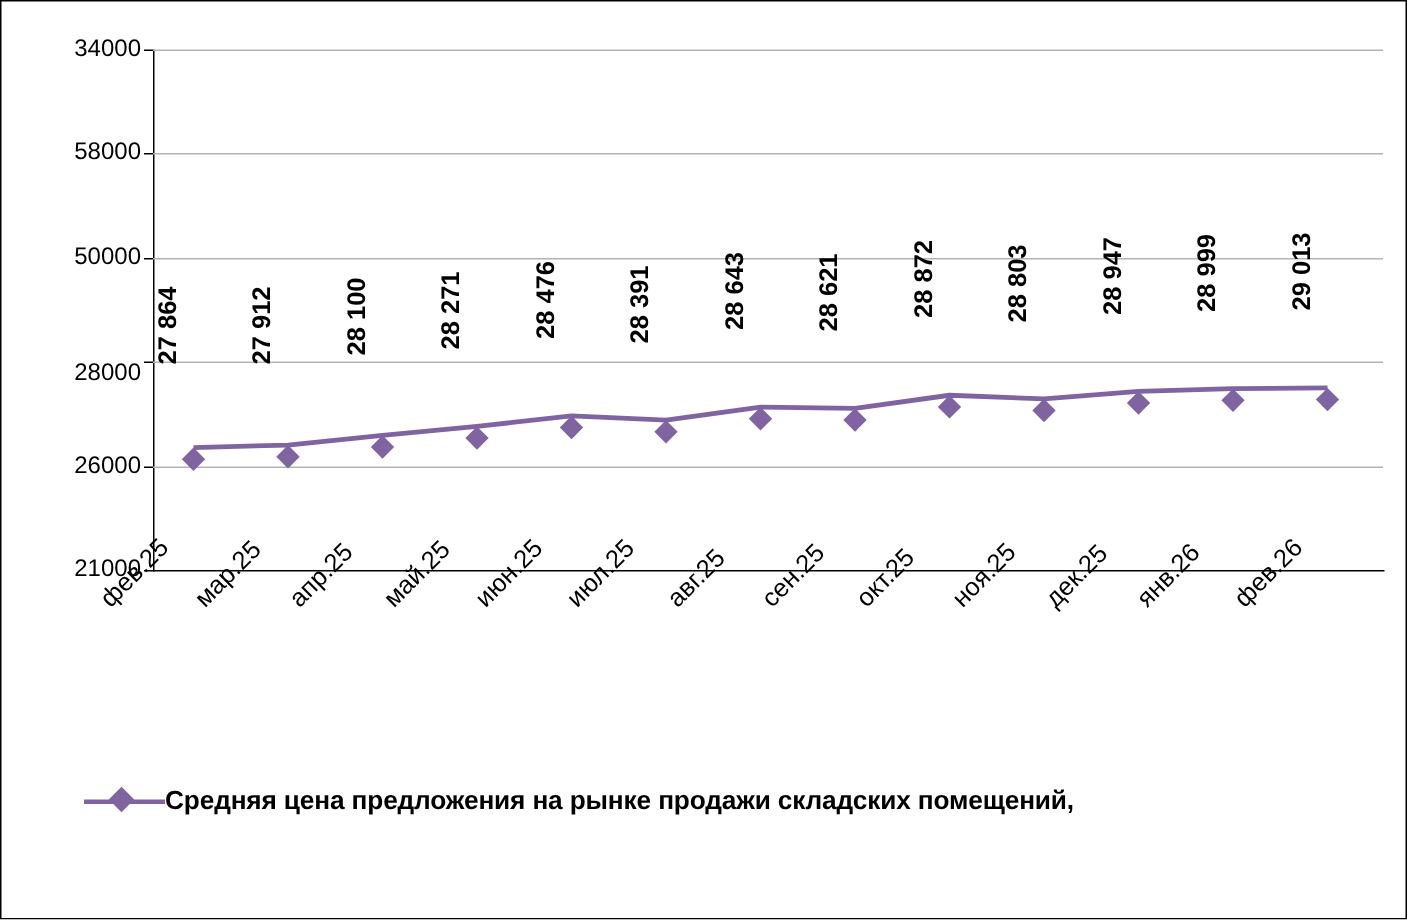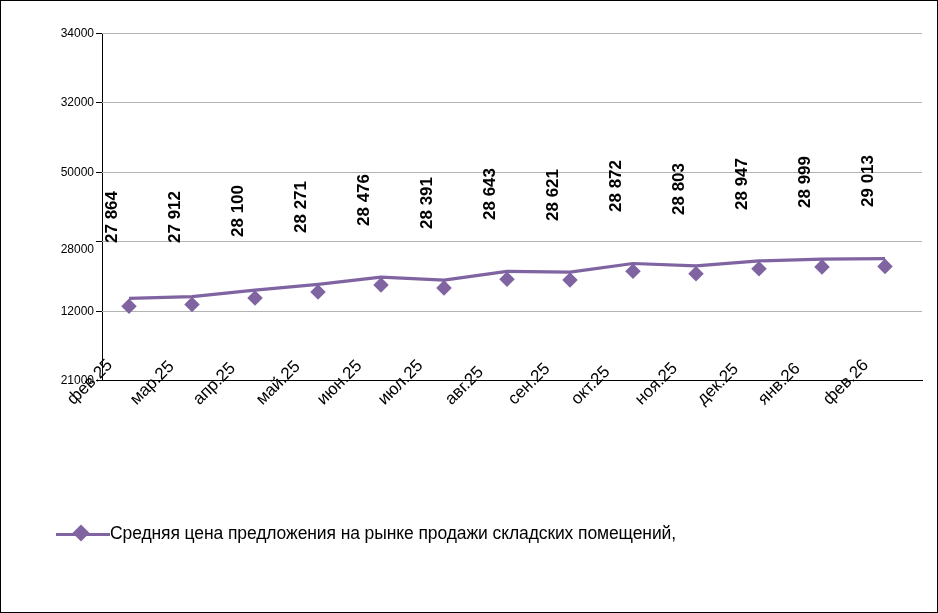--- a/index.html
+++ b/index.html
@@ -52,21 +52,21 @@
   .tick-mark {
     position: absolute;
     width: 6px;
     height: 0;
     border-top: 1px solid #000000;
   }
   .y-label {
     position: absolute;
     right: 0;
     transform: translateY(-50%);
-    font-size: 12px;
+    font-size: 16px;
     color: #000000;
     text-align: left;
     white-space: nowrap;
   }
   .y-labels {
     position: absolute;
     left: 0;
     top: 0;
     width: 93px;
     height: 613px;
@@ -121,37 +121,37 @@
     position: absolute;
     left: 19px;
     top: 4px;
     width: 12px;
     height: 12px;
     background: #8064a2;
     transform: rotate(45deg);
   }
   .legend-text {
     font-size: 17.5px;
-    font-weight: normal;
+    font-weight: bold;
     color: #000000;
     line-height: 25px;
     letter-spacing: -0.1px;
   }
 </style>
 </head>
 <body>
 
 <div id="chart-root">
 
   <div class="y-labels">
     <div class="y-label" style="top:379px;">21000</div>
-    <div class="y-label" style="top:309.6px;">12000</div>
+    <div class="y-label" style="top:309.6px;">26000</div>
     <div class="y-label" style="top:248px;">28000</div>
     <div class="y-label" style="top:170.8px;">50000</div>
-    <div class="y-label" style="top:101.4px;">32000</div>
+    <div class="y-label" style="top:101.4px;">58000</div>
     <div class="y-label" style="top:32px;">34000</div>
   </div>
 
   <div class="axis-y-line"></div>
   <div class="axis-x-line"></div>
 
   <div class="tick-mark" style="left:95px; top:379px;"></div>
   <div class="tick-mark" style="left:95px; top:309.6px;"></div>
   <div class="tick-mark" style="left:95px; top:240.2px;"></div>
   <div class="tick-mark" style="left:95px; top:170.8px;"></div>

